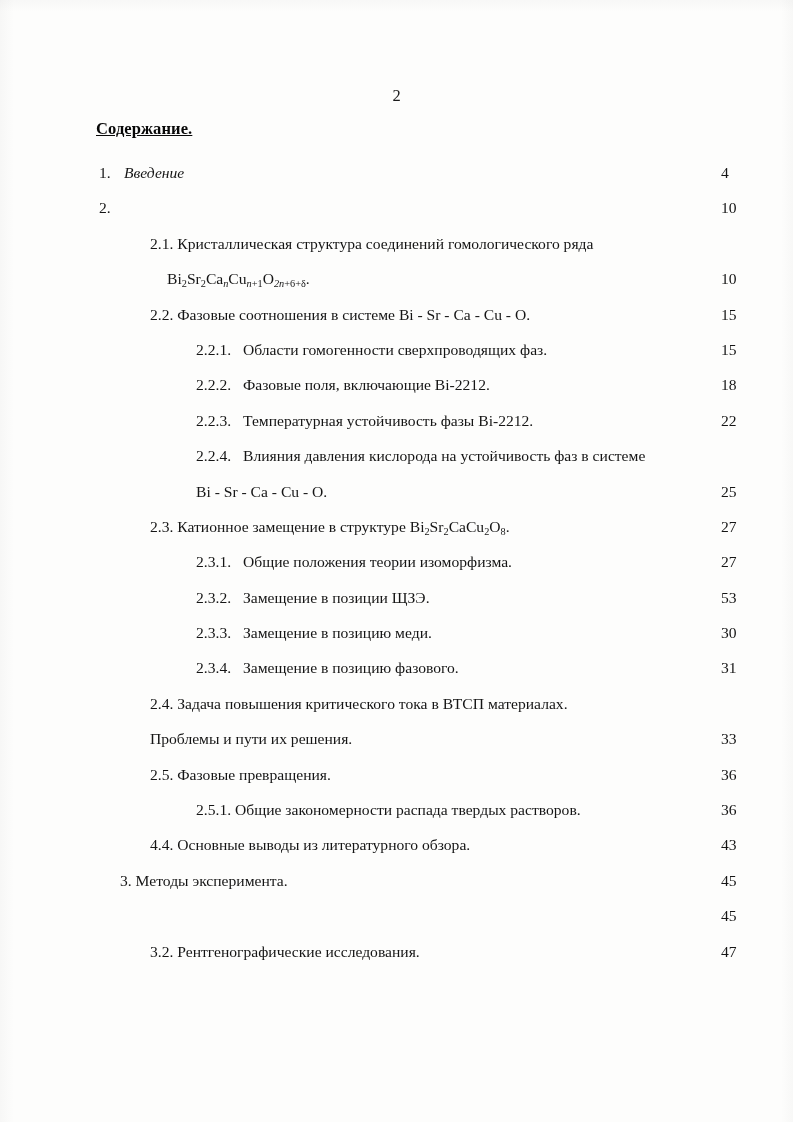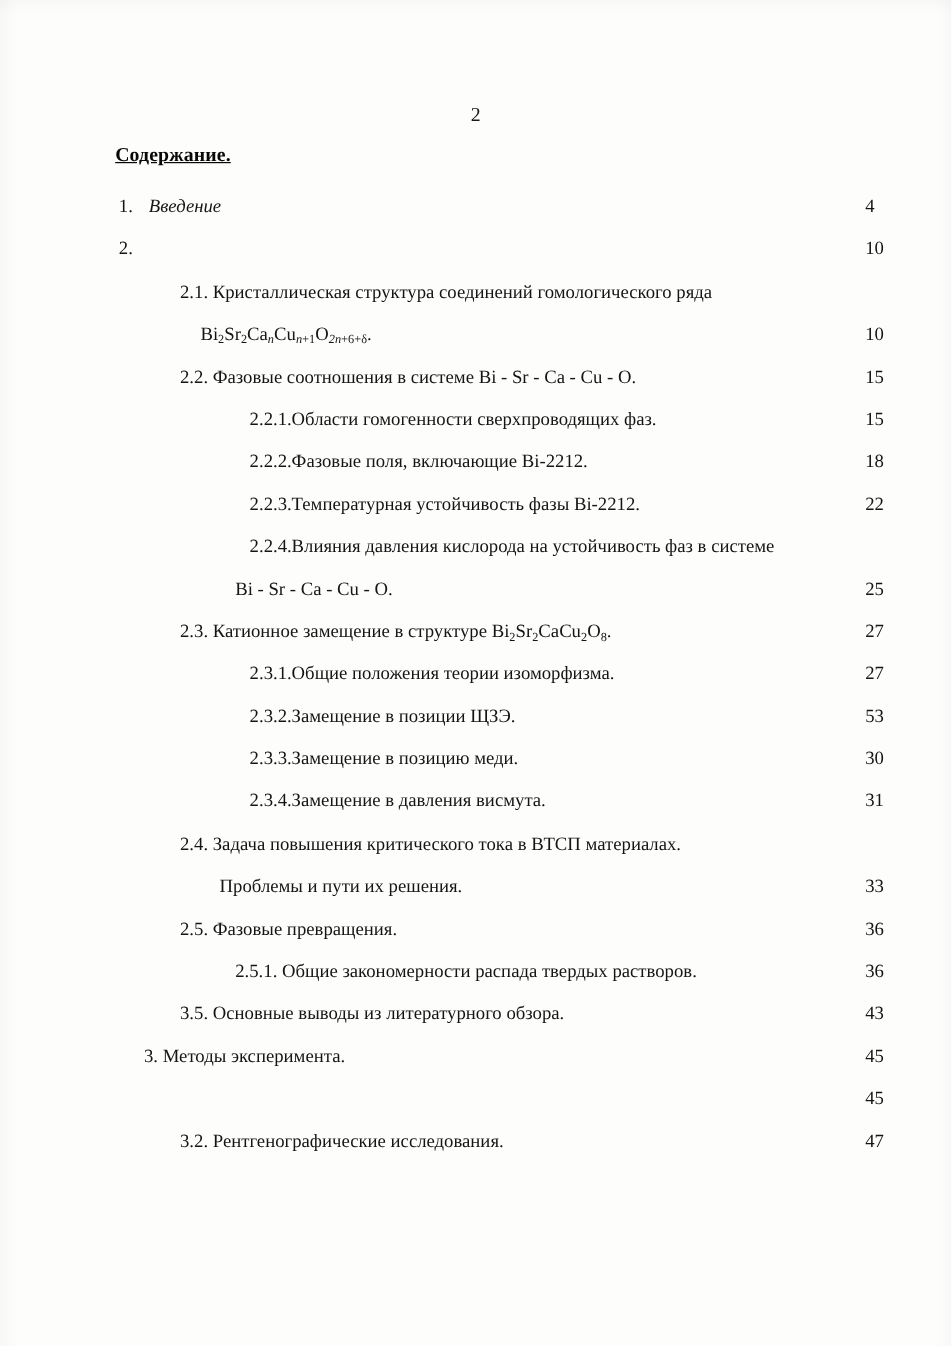--- a/index.html
+++ b/index.html
@@ -87,23 +87,23 @@
     text-align: left;
     font-size: 15.6px;
   }
 
   
   .lvl-top   .num { left: 99px; }
   .lvl-top   .txt { left: 124px; font-style: italic; }
 
   .lvl-sec   .txt { left: 150px; }
   .lvl-sec2  .txt { left: 120px; }
-  .lvl-cont  .txt { left: 150px; margin-left: 33px; }
-
-  .lvl-sub   .num { left: 208px; }
+  .lvl-cont  .txt { left: 150px; }
+
+  .lvl-sub   .num { left: 196px; }
   .lvl-sub   .txt { left: 243px; }
 
   .lvl-sub-t .txt { left: 196px; }
 
   .lvl-form  .txt { left: 150px; margin-left: 17px; }
 
   sub {
     font-size: 0.66em;
     line-height: 0;
     vertical-align: -0.28em;
@@ -177,40 +177,40 @@
         <span class="txt">Замещение в позиции ЩЗЭ.</span>
         <span class="pg">53</span>
       </div>
       <div class="row lvl-sub">
         <span class="num">2.3.3.</span>
         <span class="txt">Замещение в позицию меди.</span>
         <span class="pg">30</span>
       </div>
       <div class="row lvl-sub">
         <span class="num">2.3.4.</span>
-        <span class="txt">Замещение в давления висмута.</span>
+        <span class="txt">Замещение в позицию фазового.</span>
         <span class="pg">31</span>
       </div>
       <div class="row lvl-sec">
         <span class="txt">2.4. Задача повышения критического тока в ВТСП материалах.</span>
       </div>
       <div class="row lvl-cont">
         <span class="txt">Проблемы и пути их решения.</span>
         <span class="pg">33</span>
       </div>
       <div class="row lvl-sec">
         <span class="txt">2.5. Фазовые превращения.</span>
         <span class="pg">36</span>
       </div>
       <div class="row lvl-sub-t">
         <span class="txt">2.5.1. Общие закономерности распада твердых растворов.</span>
         <span class="pg">36</span>
       </div>
       <div class="row lvl-sec">
-        <span class="txt">3.5. Основные выводы из литературного обзора.</span>
+        <span class="txt">4.4. Основные выводы из литературного обзора.</span>
         <span class="pg">43</span>
       </div>
       <div class="row lvl-sec2">
         <span class="txt">3. Методы эксперимента.</span>
         <span class="pg">45</span>
       </div>
       <div class="row lvl-sec">
         <span class="pg">45</span>
       </div>
       <div class="row lvl-sec">

